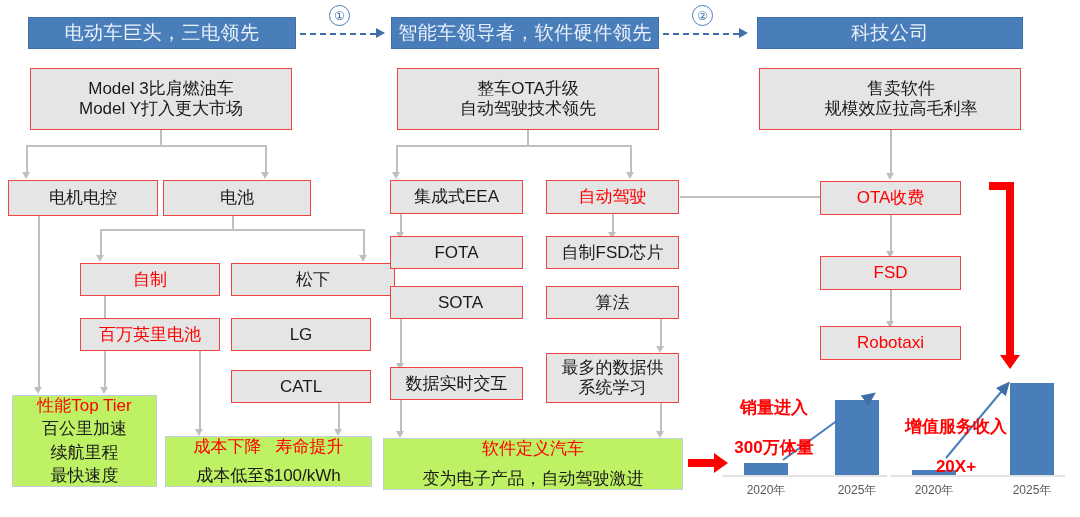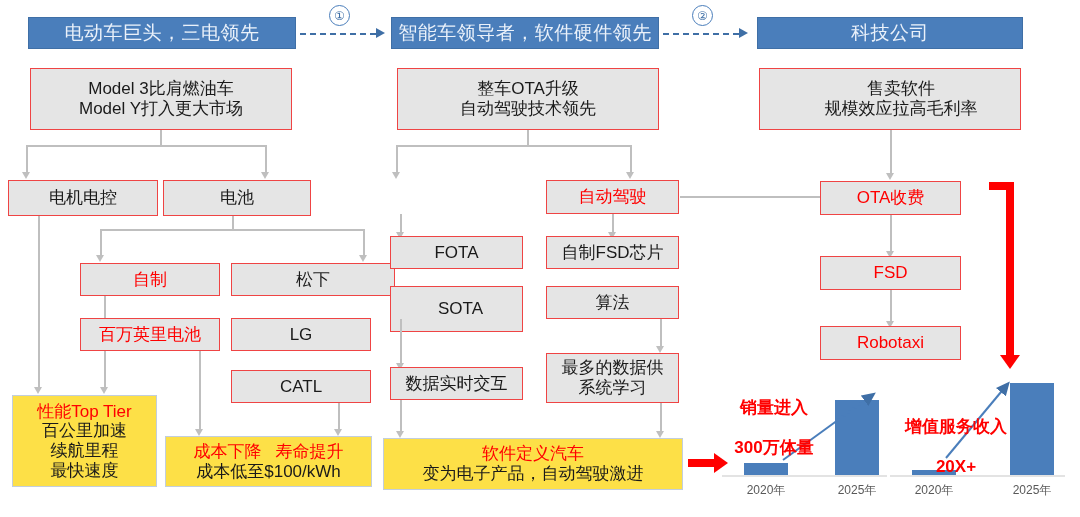--- a/index.html
+++ b/index.html
@@ -32,22 +32,23 @@
     color:#eaf1fa;
     border:1px solid #3f6fa6;
     font-size:19px;
     letter-spacing:.5px;
   }
   .box{
     background:#e5e5e5;
     border:1px solid #ef4444;
   }
   .shaded{
-    background:#fde047;
+    background:#bef264;
     border:1px solid #c2cedd;
+    justify-content:space-between;
   }
   .red{color:#FF0000;}
   .two-line{flex-direction:column;}
   .two-line span{display:block;}
 
   
   .ln{position:absolute;background:#bfbfbf;}
   .ln.v{width:1.5px;}
   .ln.h{height:1.5px;}
   .arrowhead{
@@ -209,34 +210,35 @@
     <span>自动驾驶技术领先</span>
   </div>
 
   <div class="ln v" style="left:527px;top:130px;height:16px;"></div>
   <div class="ln h" style="left:396px;top:145px;width:235px;"></div>
   <div class="ln v" style="left:396px;top:145px;height:28px;"></div>
   <div class="arrowhead" style="left:392px;top:172px;"></div>
   <div class="ln v" style="left:630px;top:145px;height:28px;"></div>
   <div class="arrowhead" style="left:626px;top:172px;"></div>
 
+  <div class="node box" style="left:390px;top:180px;width:133px;height:34px;">集成式EEA</div>
 
   <div class="node box red" style="left:546px;top:180px;width:133px;height:34px;">自动驾驶</div>
 
   <div class="ln v" style="left:400px;top:214px;height:20px;"></div>
   <div class="arrowhead" style="left:396px;top:232px;"></div>
 
   <div class="ln v" style="left:612px;top:214px;height:20px;"></div>
   <div class="arrowhead" style="left:608px;top:232px;"></div>
 
   <div class="node box" style="left:390px;top:236px;width:133px;height:33px;">FOTA</div>
 
   <div class="node box" style="left:546px;top:236px;width:133px;height:33px;">自制FSD芯片</div>
 
-  <div class="node box" style="left:390px;top:286px;width:133px;height:46px;padding-left:8px;">SOTA</div>
+  <div class="node box" style="left:390px;top:286px;width:133px;height:33px;padding-left:8px;">SOTA</div>
 
   <div class="node box" style="left:546px;top:286px;width:133px;height:33px;">算法</div>
 
   <div class="ln v" style="left:400px;top:319px;height:45px;"></div>
   <div class="arrowhead" style="left:396px;top:363px;"></div>
 
   <div class="ln v" style="left:660px;top:319px;height:28px;"></div>
   <div class="arrowhead" style="left:656px;top:346px;"></div>
 
   <div class="node box" style="left:390px;top:367px;width:133px;height:33px;">数据实时交互</div>

